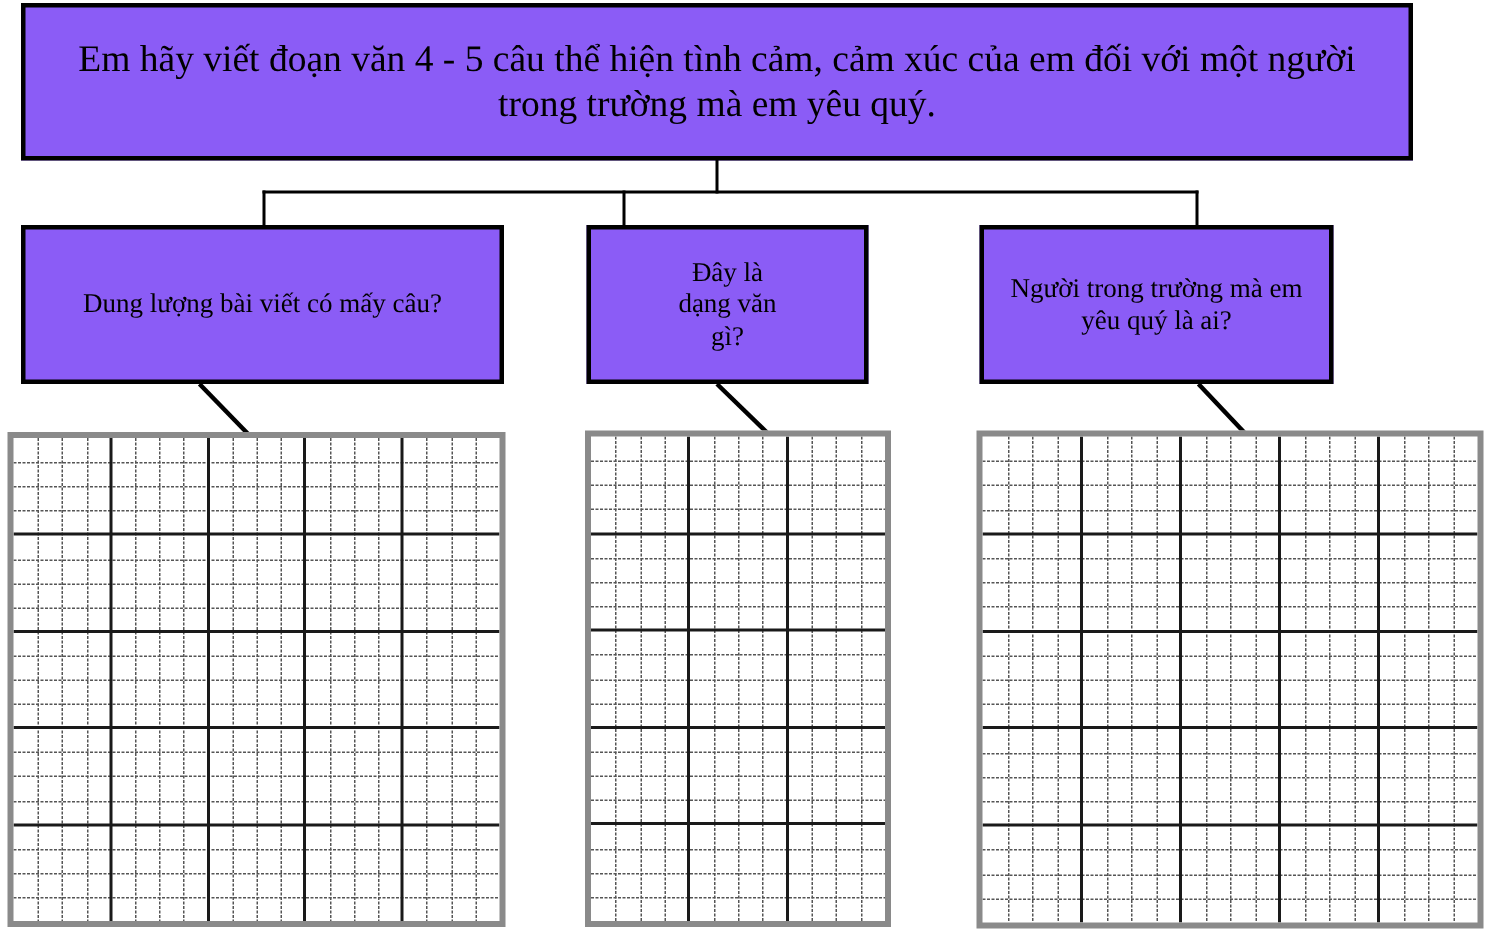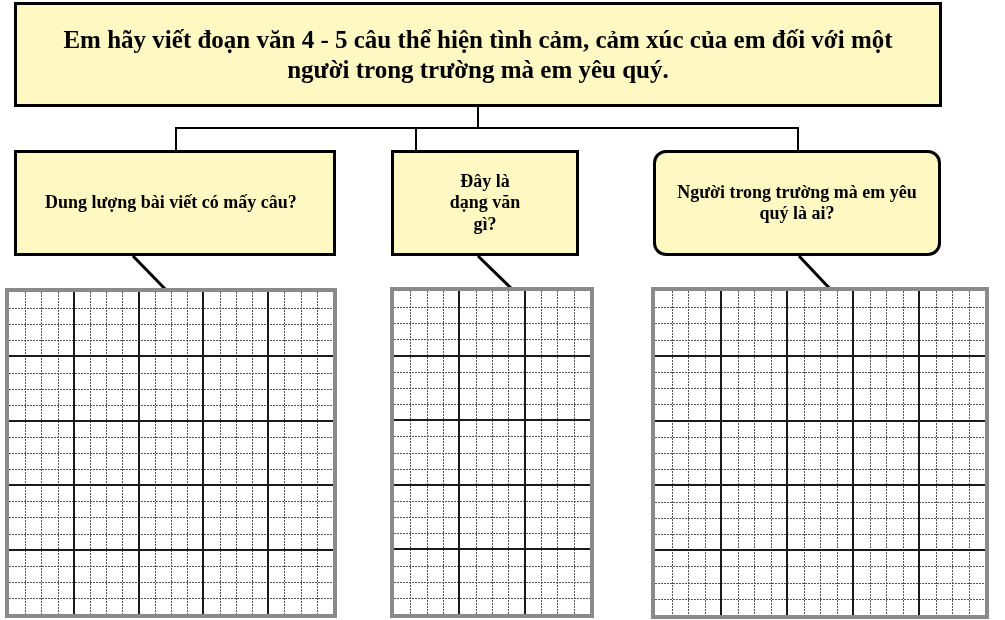--- a/index.html
+++ b/index.html
@@ -1,19 +1,19 @@
 <!DOCTYPE html>
 <html><head>
   <meta charset="utf-8">
   <style>
     html, body { margin: 0; padding: 0; background: #ffffff; }
     body { width: 1005px; height: 620px; position: relative; overflow: hidden;
            font-family: "Liberation Serif", "DejaVu Serif", serif; color: #000; }
-    .box { position: absolute; box-sizing: border-box; border: 3px solid #000; background: #fef9c3;
-           display: flex; align-items: center; text-align: center; font-weight: bold; }
+    .box { position: absolute; box-sizing: border-box; border: 3px solid #000; background: #8b5cf6;
+           display: flex; align-items: center; justify-content: center; text-align: center; }
     .box span { display: block; line-height: 1.18; }
     .top-box { left: 14px; top: 2px; width: 928px; height: 105px; }
     .top-box span { font-size: 25px; padding: 0 18px; }
     .q-box span { font-size: 18px; }
     .line { position: absolute; background: #000; }
     .grid { position: absolute; box-sizing: border-box; border: 4px solid #8a8a8a; background: #fff; }
     .grid svg { position: absolute; left: 0; top: 0; }
     .diag { position: absolute; left: 0; top: 0; }
   </style>
 </head>
@@ -28,21 +28,21 @@
 <div class="line" style="left:175px; top:127px; width:2px; height:24px;"></div>
 <div class="line" style="left:415px; top:127px; width:2px; height:24px;"></div>
 <div class="line" style="left:797px; top:127px; width:2px; height:24px;"></div>
 
 <div class="box q-box" style="left:14px; top:150px; width:322px; height:106px;">
   <span style="padding:0 28px;">Dung lượng bài viết có mấy câu?</span>
 </div>
 <div class="box q-box" style="left:391px; top:150px; width:188px; height:106px;">
   <span style="padding:0 48px;">Đây là dạng văn gì?</span>
 </div>
-<div class="box q-box" style="left:653px; top:150px; width:288px; height:106px;border-radius:13px;">
+<div class="box q-box" style="left:653px; top:150px; width:236px; height:106px;">
   <span style="padding:0 8px;">Người trong trường mà em yêu quý là ai?</span>
 </div>
 
 <svg class="diag" width="1005" height="620">
   <line x1="133" y1="256" x2="168" y2="292" stroke="#000" stroke-width="3"></line>
   <line x1="478" y1="256" x2="513" y2="290" stroke="#000" stroke-width="3"></line>
   <line x1="799" y1="256" x2="833" y2="292" stroke="#000" stroke-width="3"></line>
 </svg>
 
 <div class="grid" style="left:5px; top:288px; width:332px; height:330px;">

